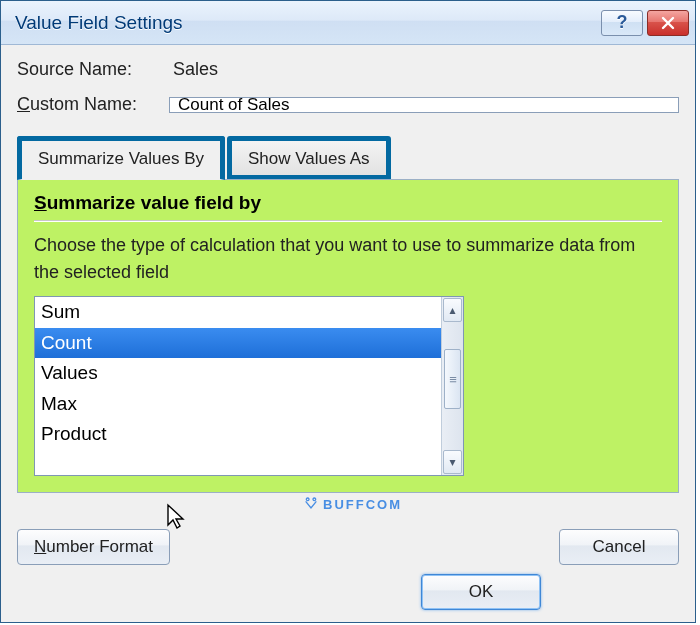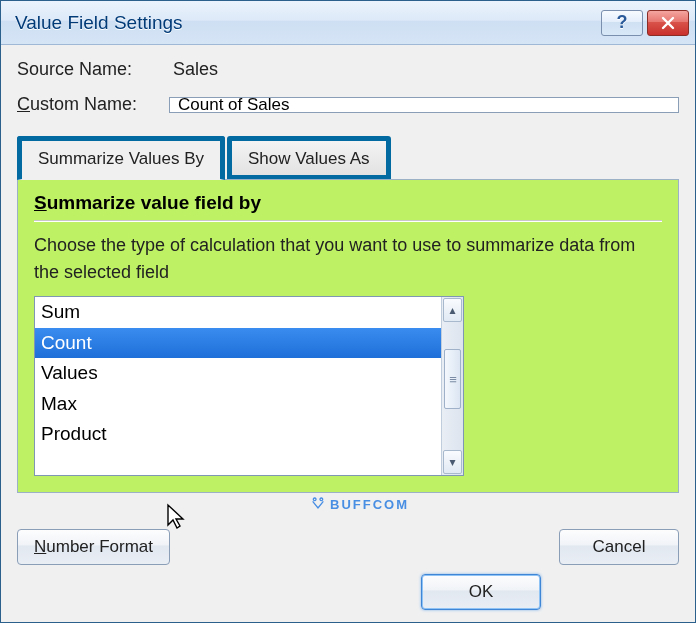--- a/index.html
+++ b/index.html
@@ -212,21 +212,21 @@
     color: #222;
     padding: 0 16px;
   }
   .btn.default {
     border: 1px solid #3f87d6;
     box-shadow: 0 0 0 1px #8fc2f5 inset, 0 0 3px #7db3ec;
     margin-top: 45px;
   }
   .watermark {
     position: absolute;
-    left: 292px;
+    left: 285px;
     top: 316px;
     color: #2b7de1;
     font-size: 13px;
     letter-spacing: 2px;
     font-weight: 600;
     opacity: 0.85;
     pointer-events: none;
     display:flex;align-items:center;gap:4px;
   }
   .watermark svg { width:16px;height:16px; }

